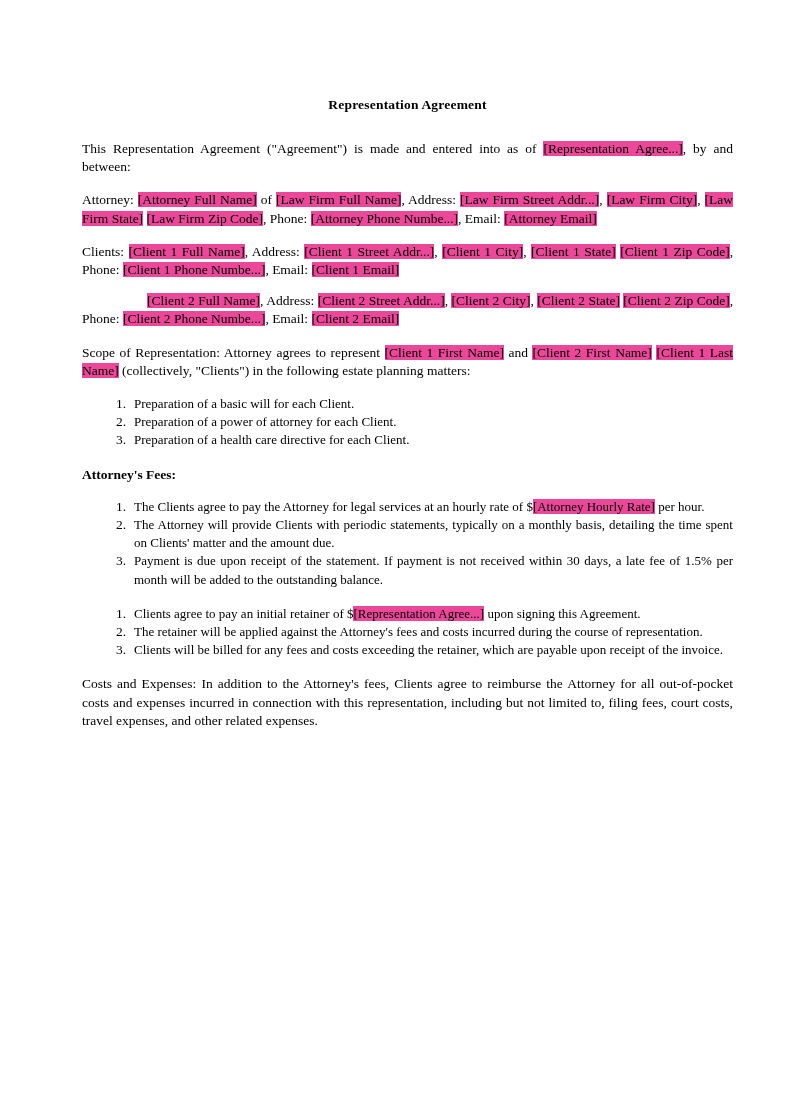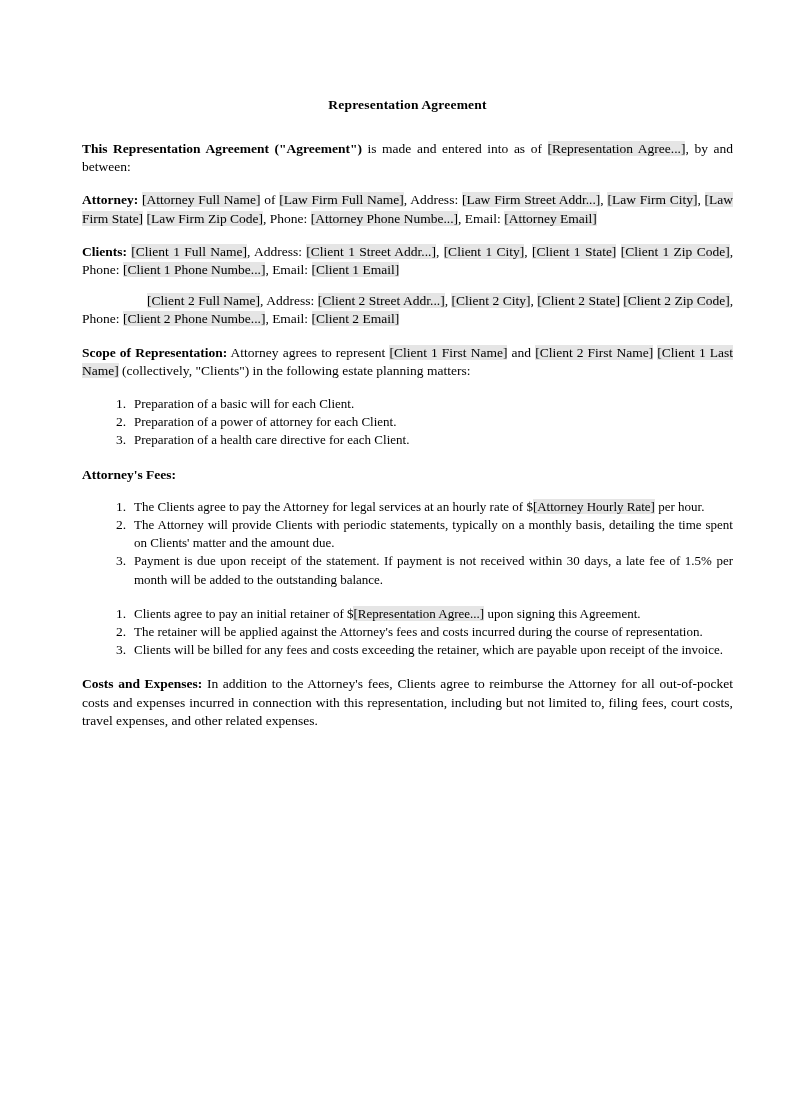--- a/index.html
+++ b/index.html
@@ -44,24 +44,24 @@
     text-justify: inter-word;
     margin: 0 0 15px 0;
   }
   p.para.tight {
     margin-bottom: 13px;
   }
   p.indent-first {
     text-indent: 65px;
   }
   .lead {
-    font-weight: bold;
+    font-weight: normal;
   }
   .hl {
-    background-color: #e5e5e5;
+    background-color: #ec4899;
     box-decoration-break: clone;
     -webkit-box-decoration-break: clone;
   }
   h2.section-head {
     font-size: 13.5px;
     font-weight: bold;
     line-height: 18.2px;
     margin: 0 0 14px 0;
   }
   ol.doc-list {

